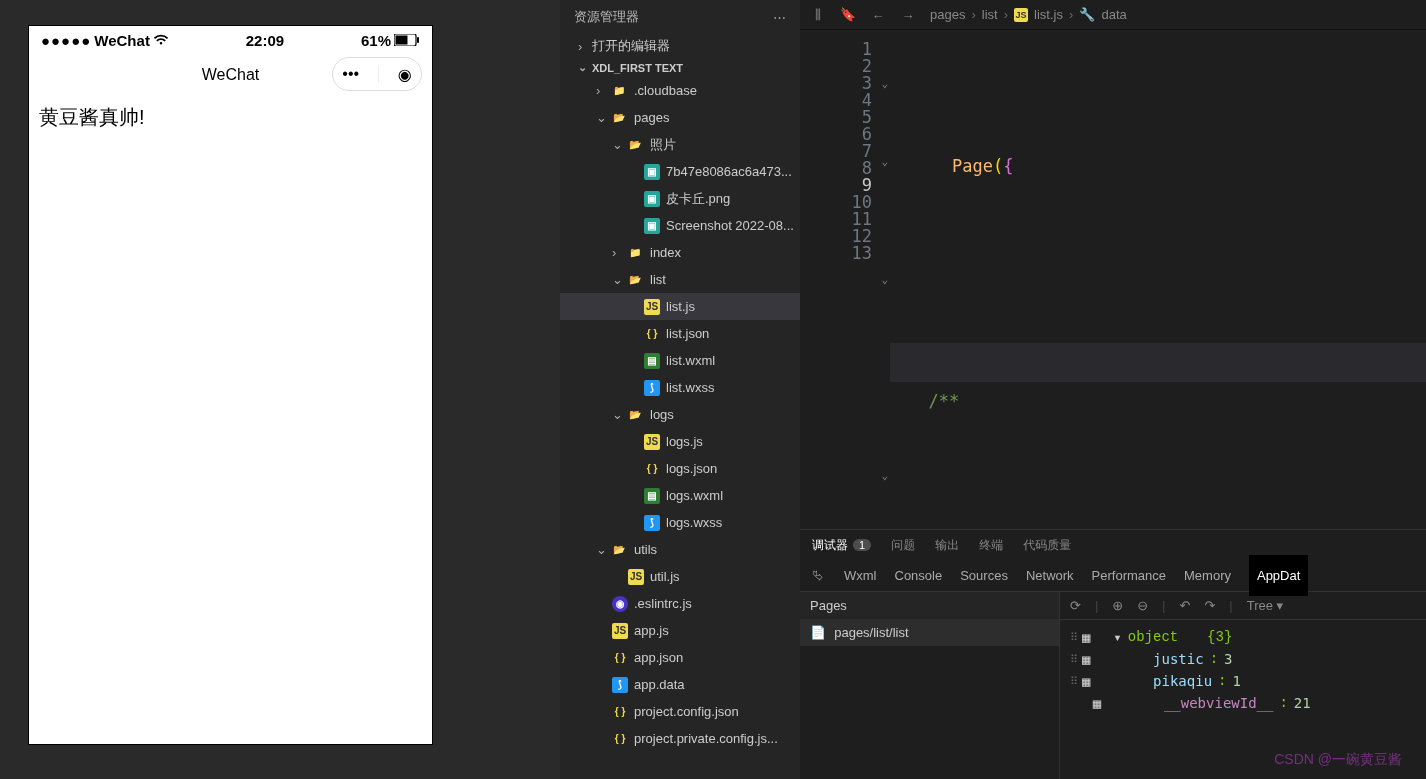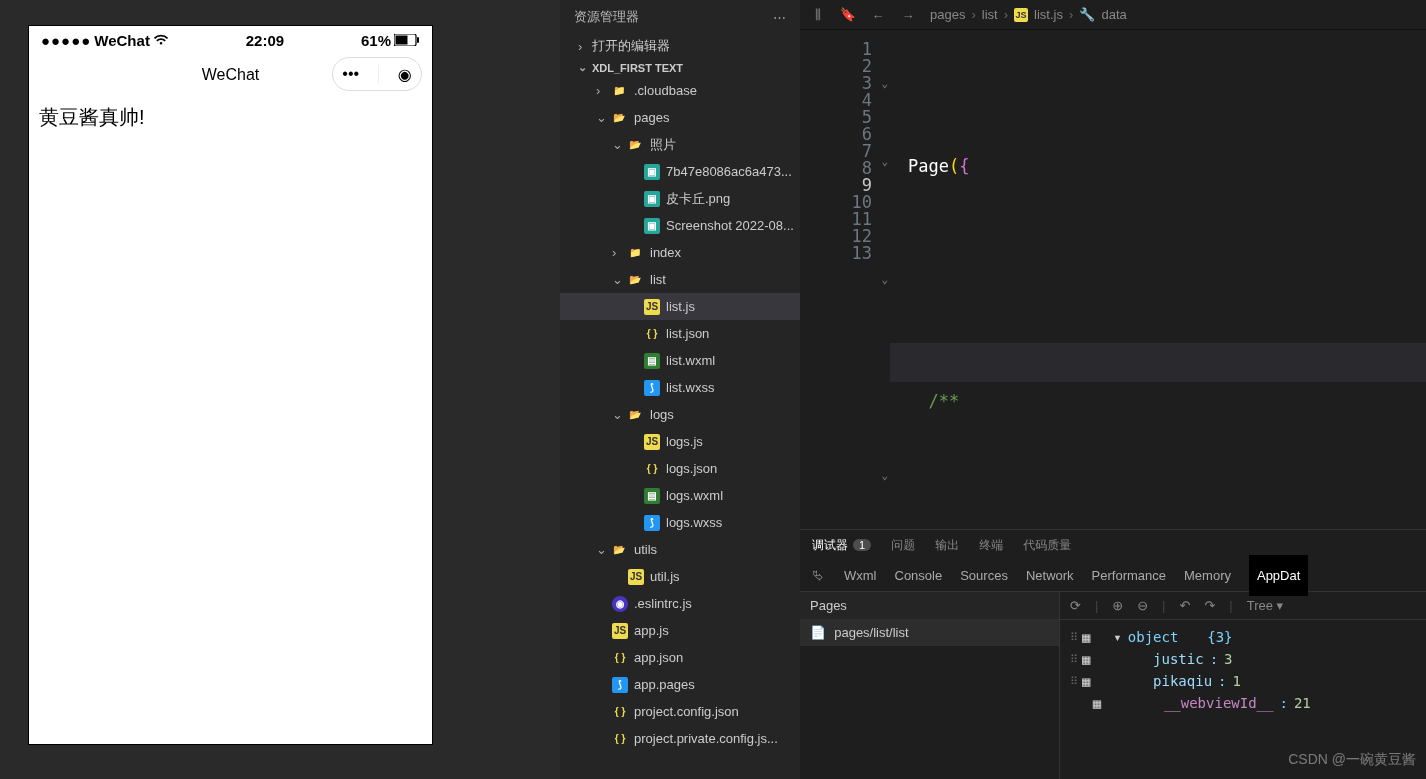--- a/index.html
+++ b/index.html
@@ -42,41 +42,41 @@
 .ico16 { width: 16px; height: 16px; display: inline-flex; align-items: center; justify-content: center; }
 
 .code { flex: 1; display: flex; font-family: Consolas, monospace; font-size: 17px; line-height: 2.3; overflow: hidden; }
 .gutter { width: 90px; text-align: right; color: #6e7681; padding-right: 18px; position: relative; }
 .gutter .fold { position: absolute; right: 2px; color: #888; font-size: 11px; }
 .gutter .ln { height: 1em; line-height: 2.3; }
 .gutter .ln.cur { color: #c6c6c6; }
 .codebody { flex: 1; padding-left: 18px; white-space: pre; color: #d4d4d4; position: relative; }
 .codebody .hl-line { position: absolute; left: 0; right: 0; background: #2a2a2e; height: 2.3em; z-index: 0; }
 .codebody > div { position: relative; z-index: 1; }
-.c-comment { color: #6a9955; } .c-call { color: #ffffff; } .c-brace { color: #ffd700; } .c-brace2 { color: #da70d6; }
+.c-comment { color: #6a9955; } .c-call { color: #fdba74; margin-left: 44px; } .c-brace { color: #ffd700; } .c-brace2 { color: #da70d6; }
 
 .panel { height: 250px; border-top: 1px solid #333; display: flex; flex-direction: column; background: #1e1e1e; }
 .panel-tabs { height: 30px; display: flex; align-items: center; padding: 0 12px; gap: 20px; font-size: 12px; color: #888; }
 .panel-tabs .tab { cursor: pointer; display: flex; align-items: center; gap: 5px; }
 .panel-tabs .tab.active { color: #fff; }
 .badge { background: #4d4d4d; border-radius: 8px; padding: 0 6px; font-size: 11px; }
 .devtools-tabs { height: 32px; display: flex; align-items: center; padding: 0 10px; gap: 18px; font-size: 13px; color: #aaa; border-bottom: 1px solid #333; }
 .devtools-tabs .dtab { cursor: pointer; }
 .devtools-tabs .dtab.last { color: #fff; background: #000; padding: 13px 8px; }
 .devtools-body { flex: 1; display: flex; }
 .pages-col { width: 260px; border-right: 1px solid #333; }
 .pages-col .hdr { padding: 6px 10px; font-size: 13px; color: #ccc; background: #252525; }
 .pages-col .row { padding: 6px 10px; display: flex; align-items: center; gap: 8px; background: #2d2d2d; font-size: 13px; }
 .data-col { flex: 1; display: flex; flex-direction: column; }
 .data-toolbar { height: 28px; border-bottom: 1px solid #333; display: flex; align-items: center; gap: 14px; padding: 0 10px; color: #888; font-size: 13px; }
 .data-tree { flex: 1; padding: 6px 10px; font-family: Consolas, monospace; font-size: 14px; }
 .data-tree .drow { display: flex; align-items: center; gap: 6px; padding: 3px 0; }
-.dkey { color: #9cdcfe; } .dkey.u { color: #c586c0; } .dval { color: #b5cea8; } .dplain { color: #7dd3fc; }
+.dkey { color: #9cdcfe; } .dkey.u { color: #c586c0; } .dval { color: #b5cea8; } .dplain { color: #84cc16; font-family: Liberation Mono, monospace; }
 .handle { color: #666; font-size: 11px; letter-spacing: -2px; }
-.watermark { position: absolute; right: 10px; bottom: 10px; color: #e5e5e5; font-size: 14px; opacity: .45; z-index: 99; }
+.watermark { position: absolute; right: 24px; bottom: 10px; color: #d946ef; font-size: 14px; opacity: .45; z-index: 99; }
 svg { display: block; }
 </style>
 </head>
 <body>
 
 <div class="simulator-zone">
   <div class="phone">
     <div class="statusbar">
       <div class="left">
         <span class="dots">●●●●●</span>
@@ -233,21 +233,21 @@
         <span>app.js</span>
       </div>
     <div class="tree-item pad1">
         <span class="chev"></span>
         <span class="fico json">{ }</span>
         <span>app.json</span>
       </div>
     <div class="tree-item pad1">
         <span class="chev"></span>
         <span class="fico wxss">⟆</span>
-        <span>app.pages</span>
+        <span>app.data</span>
       </div>
     <div class="tree-item pad1">
         <span class="chev"></span>
         <span class="fico json">{ }</span>
         <span>project.config.json</span>
       </div>
     <div class="tree-item pad1">
         <span class="chev"></span>
         <span class="fico json">{ }</span>
         <span>project.private.config.js...</span>

